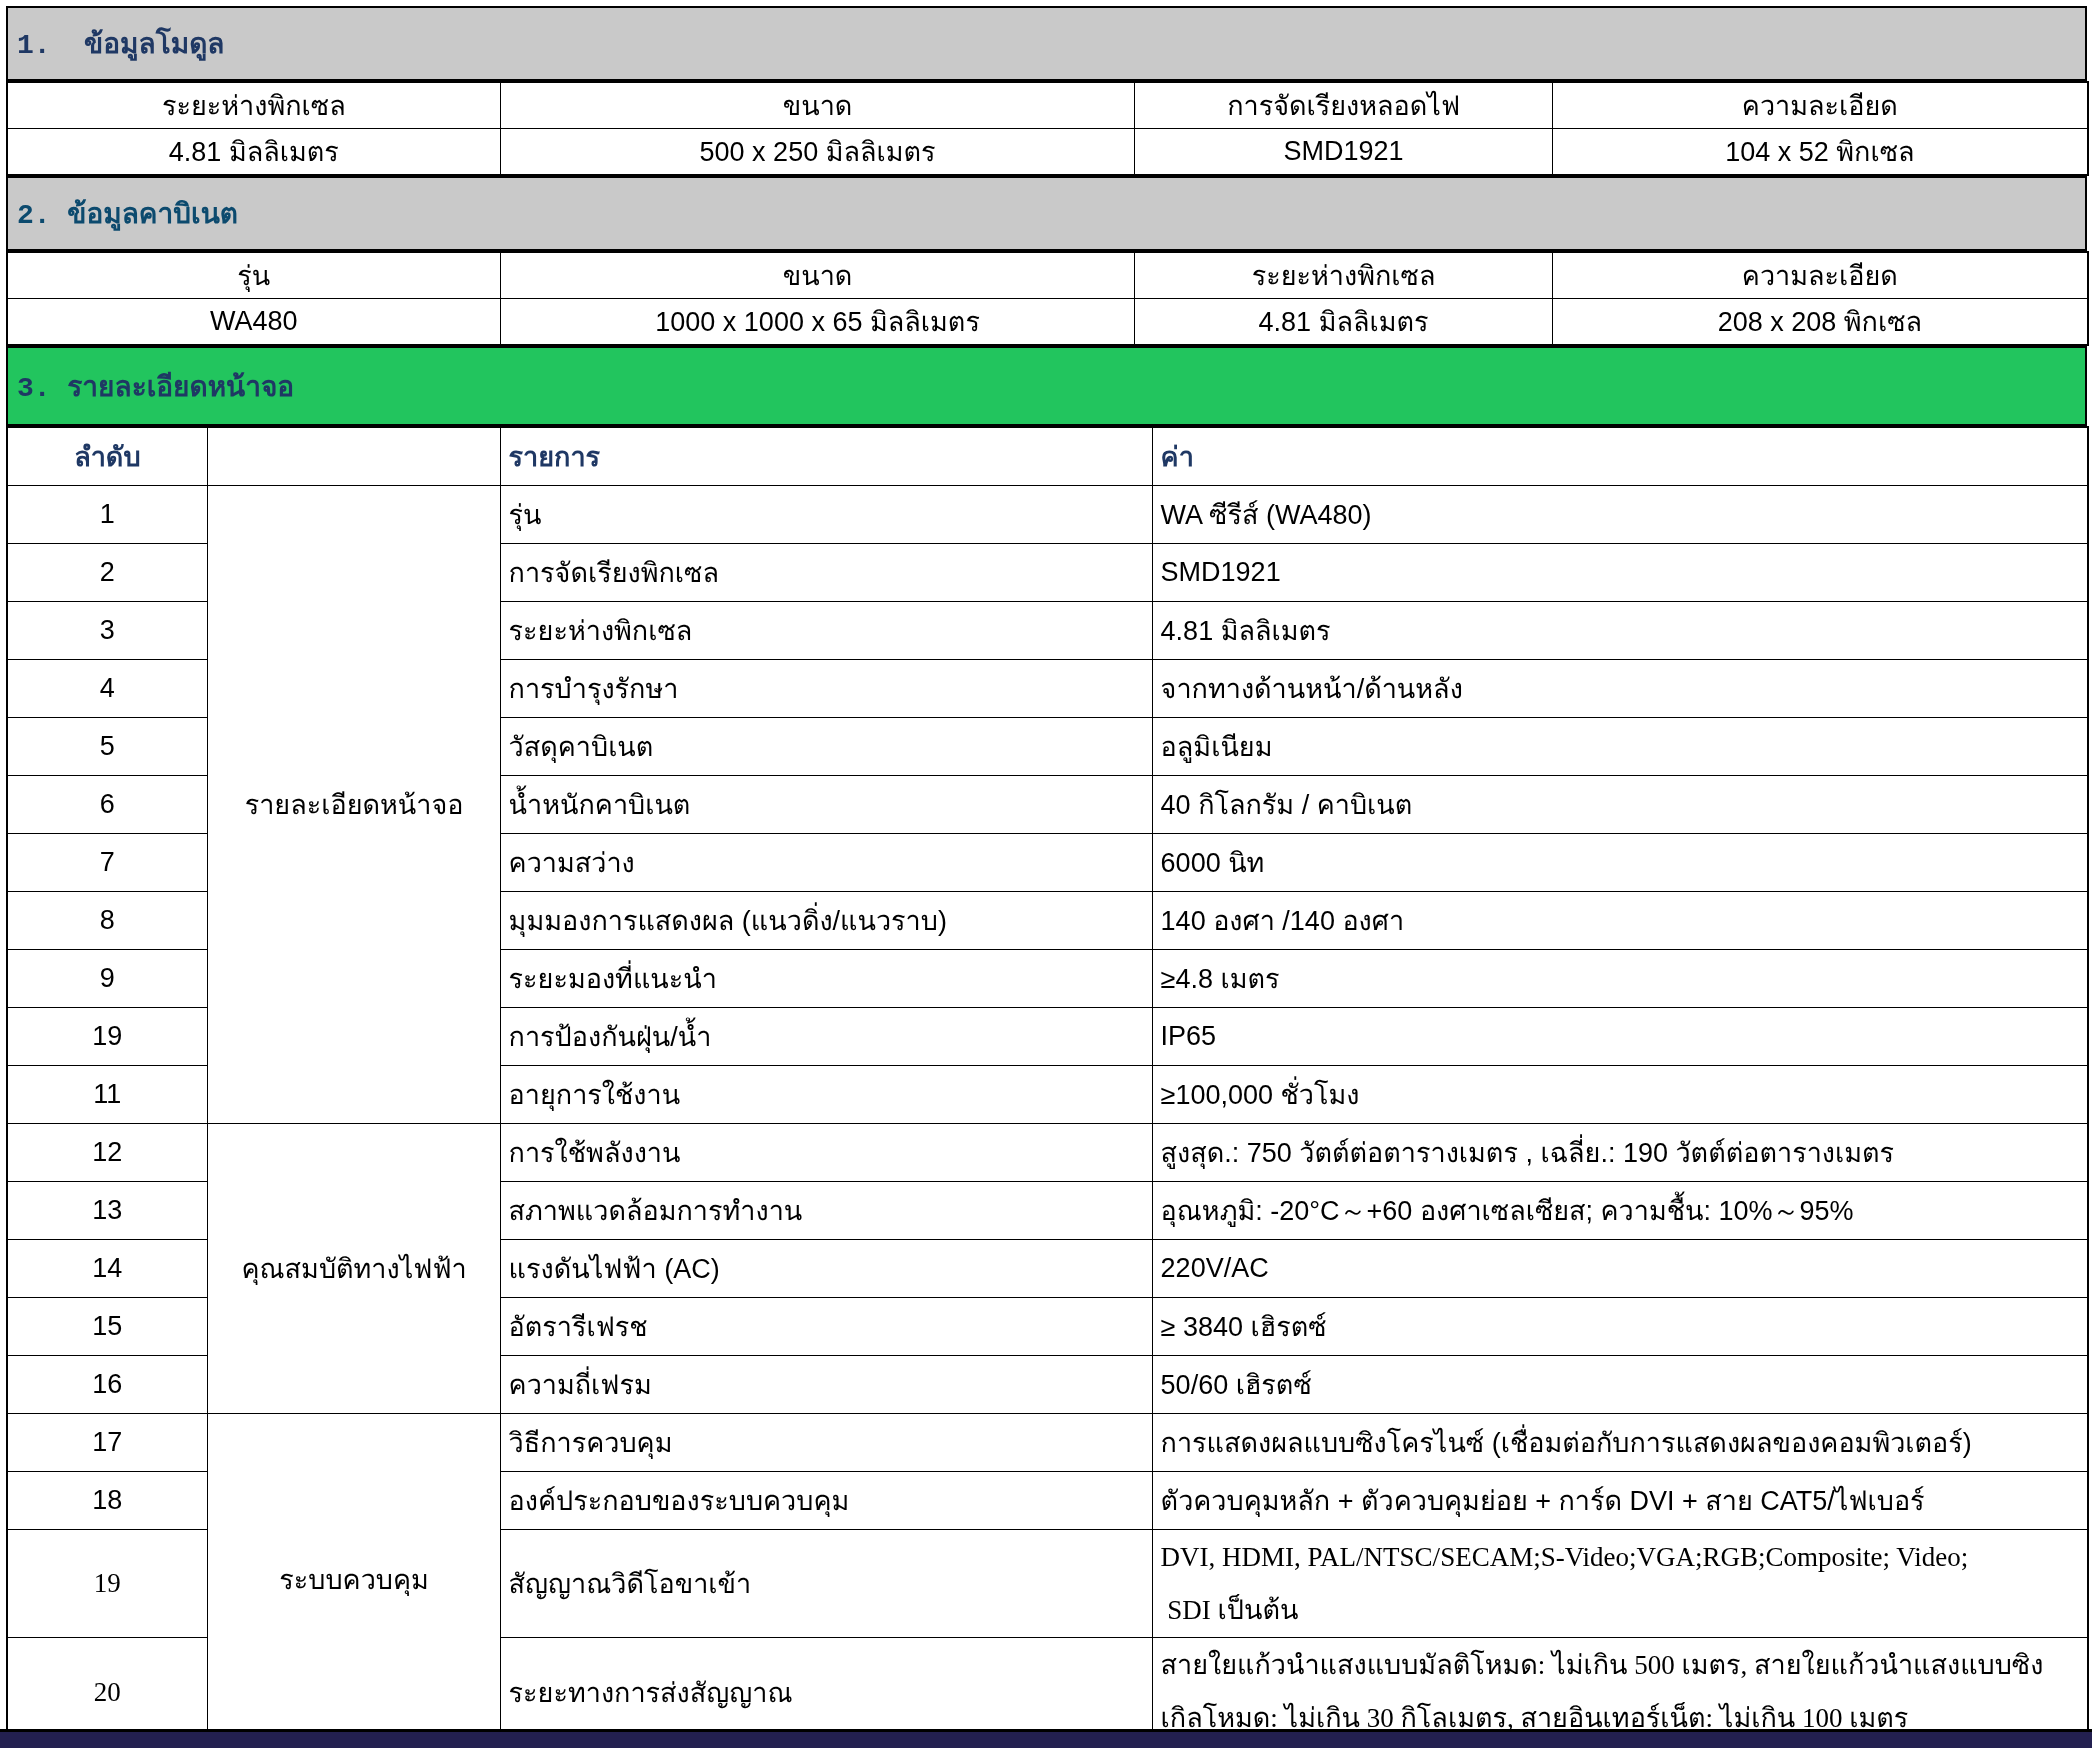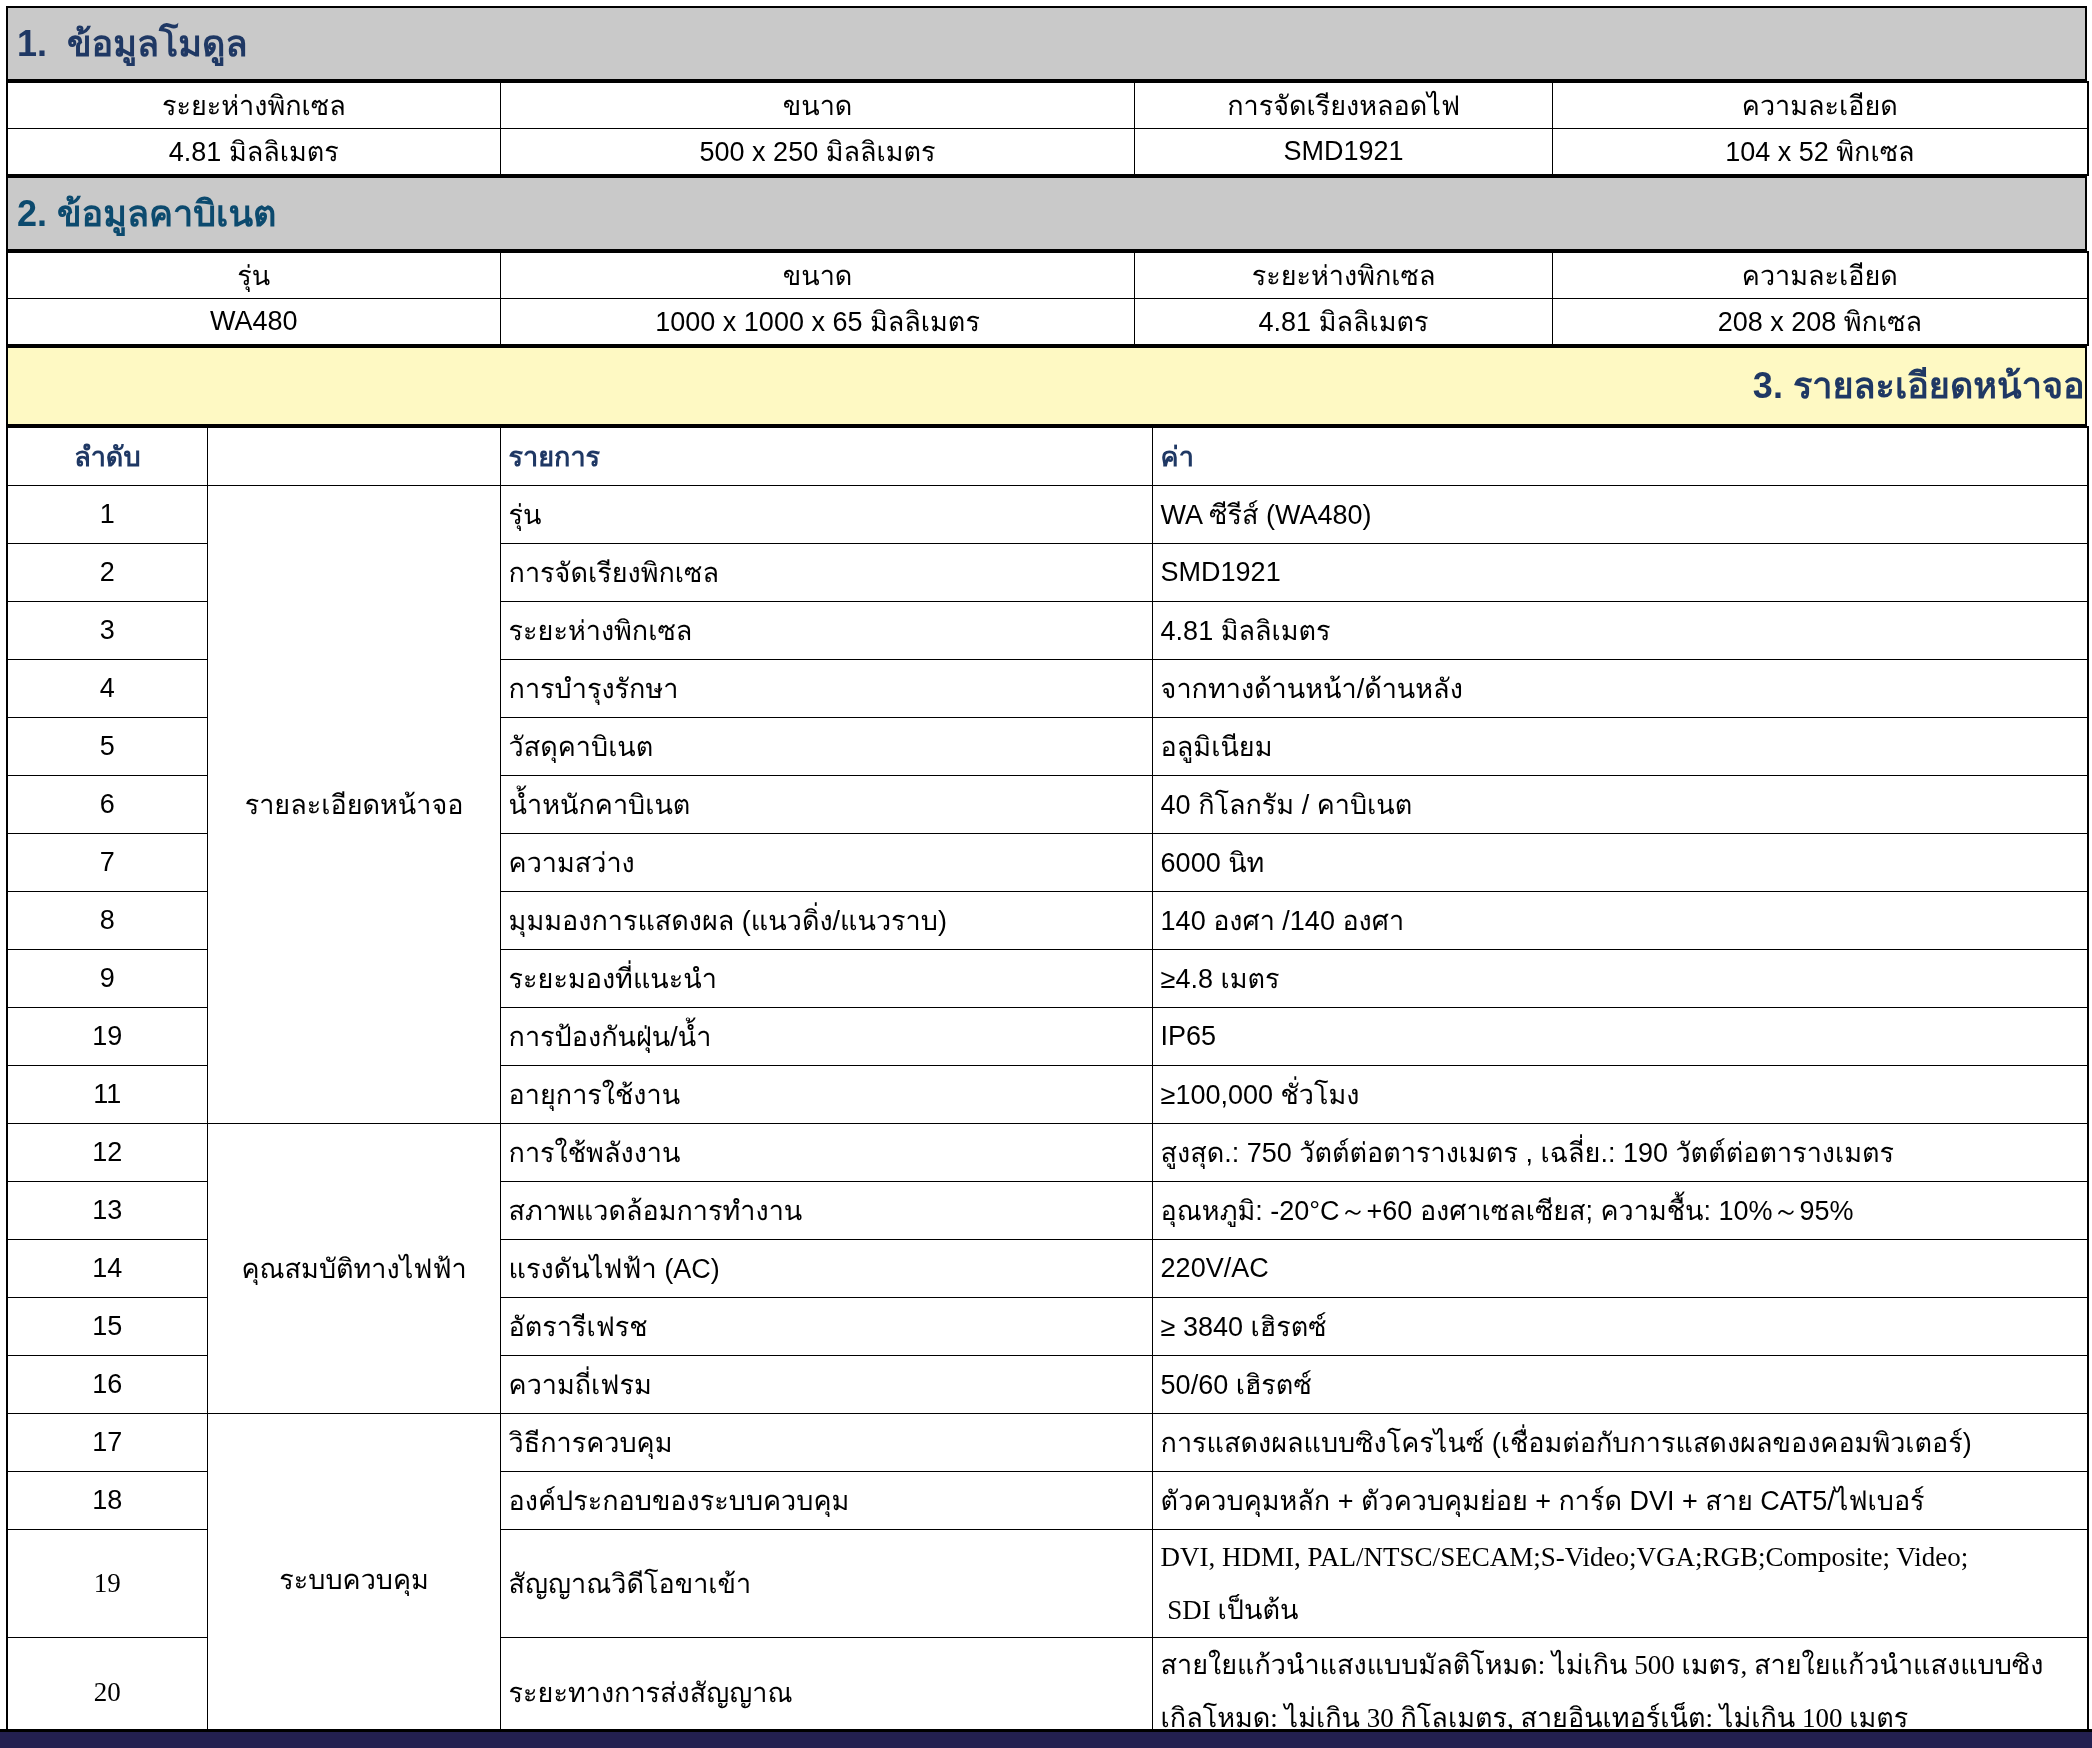--- a/index.html
+++ b/index.html
@@ -10,23 +10,24 @@
     position:relative;
     color:#000;
   }
   .doc{position:absolute;left:5.6px;top:5.6px;width:2081px;}
   .section-bar{
     height:71px;
     background:#C9C9C9;
     border:2.8px solid #000;
     display:flex;align-items:center;
     padding-left:9.3px;
-    font-size:36px;font-weight:bold;color:#1F3864;
+    font-size:28px;font-weight:bold;color:#1F3864;
     box-sizing:content-box;
     white-space:pre-wrap;
+    font-family:Liberation Mono, monospace;
   }
   table{border-collapse:collapse;table-layout:fixed;width:2081px;}
   table.tbl{border:2.8px solid #000;}
   td,th{border:1.9px solid #000;vertical-align:middle;font-size:27px;font-weight:normal;overflow:hidden;}
   
   .t4 col.c1{width:494px}.t4 col.c2{width:634px}.t4 col.c3{width:418px}.t4 col.c4{width:535px}
   .t4 tr{height:43px;}
   .t4 td{text-align:center;}
   
   .t3 col.c1{width:201px}.t3 col.c2{width:293px}.t3 col.c3{width:652px}.t3 col.c4{width:935px}
@@ -94,21 +95,21 @@
       </tr>
       <tr>
         <td>WA480</td>
         <td>1000  x  1000  x 65 มิลลิเมตร</td>
         <td>4.81 มิลลิเมตร</td>
         <td>208 x 208 พิกเซล</td>
       </tr>
     </tbody>
   </table>
 
-  <div class="section-bar" style="height: 76px; background: #fef9c3; color: rgb(31, 56, 100); justify-content: flex-end;">
+  <div class="section-bar" style="height: 76px; background: #22c55e; color: rgb(31, 56, 100);">
     <span>3. รายละเอียดหน้าจอ</span>
   </div>
   <table class="tbl t3">
     <colgroup>
         <col class="c1">
         <col class="c2">
         <col class="c3">
         <col class="c4">
       </colgroup>
     <thead>

